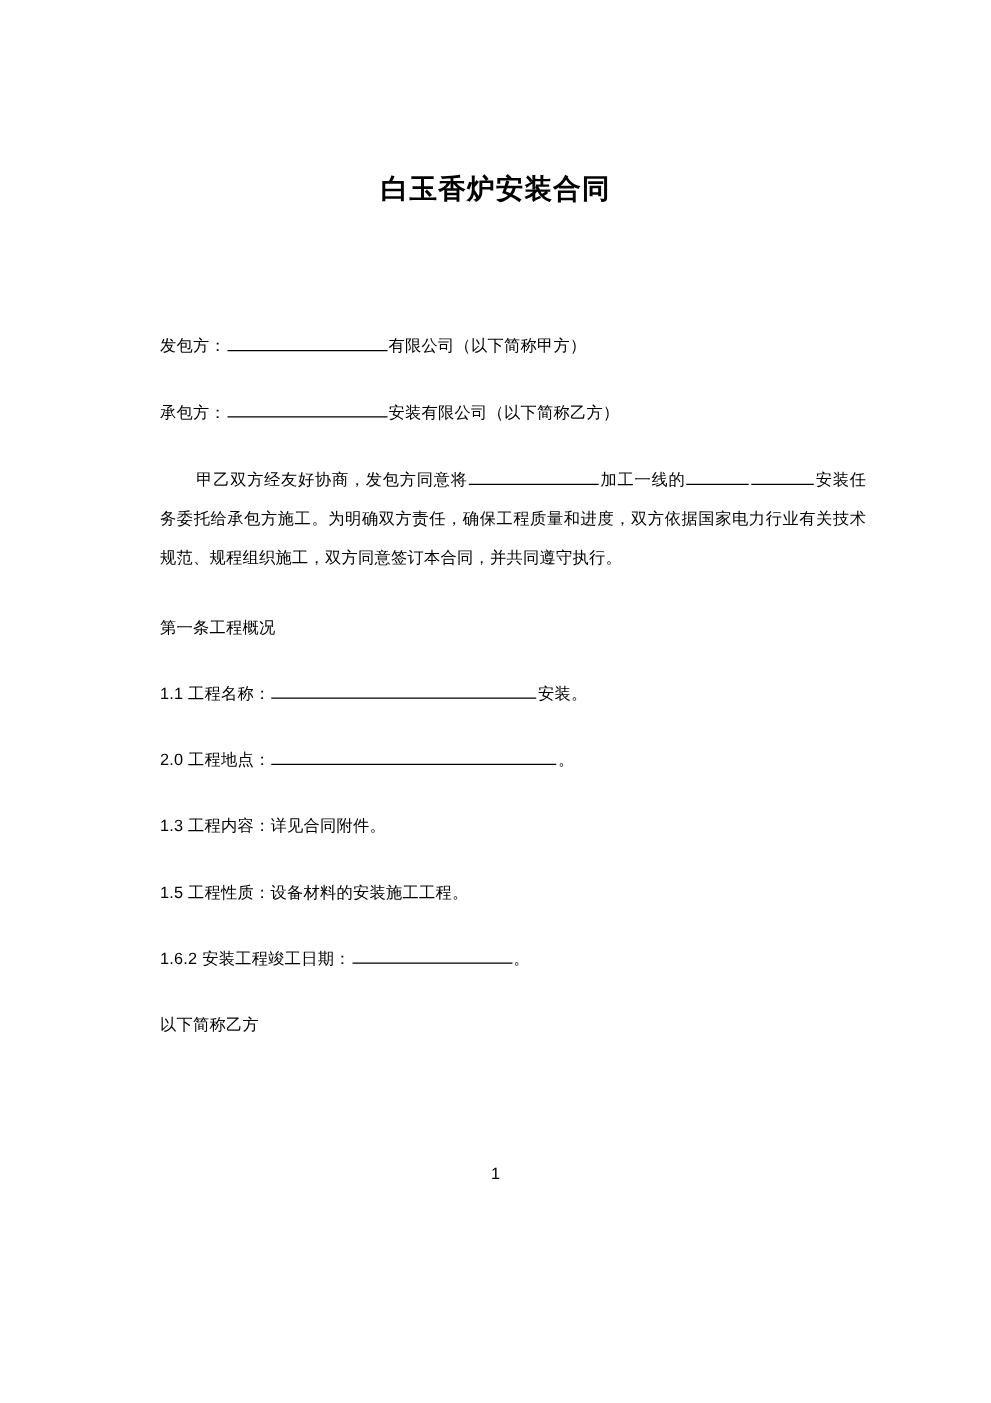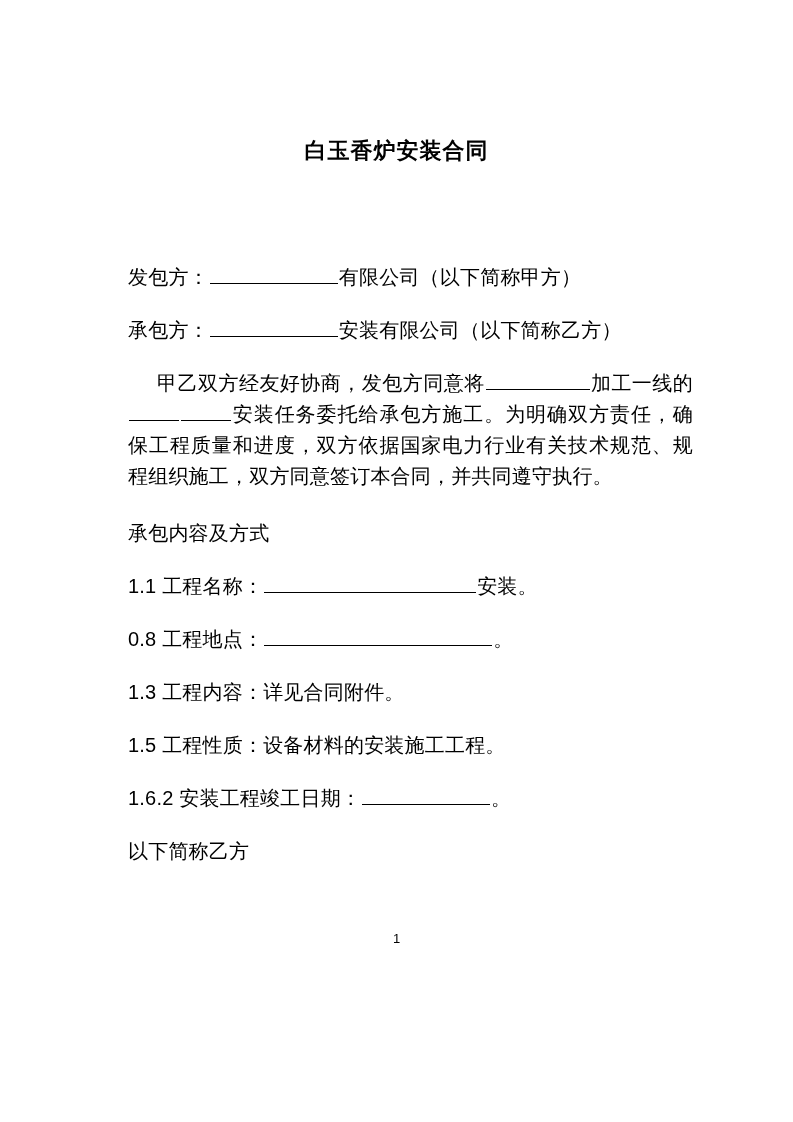--- a/index.html
+++ b/index.html
@@ -30,21 +30,21 @@
     margin: 0;
     padding-top: 136px;
     line-height: 30px;
   }
   .content {
     margin-top: 96px;
     padding-left: 128px;
     padding-right: 88px;
   }
   .para {
-    font-size: 20px;
+    font-size: 13px;
     line-height: 30px;
     margin: 0 12px 23px 0;
     text-align: justify;
     letter-spacing: 0.2px;
   }
   .para.indent {
     text-indent: 29px;
   }
   .para.body-block {
     margin-bottom: 26px;
@@ -105,28 +105,28 @@
     </p>
 
     <p class="para">
       <span>承包方：</span><span class="blank-m"></span><span>安装有限公司（以下简称乙方）</span>
     </p>
 
     <p class="para indent body-block">
       <span>甲乙双方经友好协商，发包方同意将</span><span class="blank-s"></span><span>加工一线的</span><span class="blank-xs"></span><span class="blank-xs"></span><span>安装任务委托给承包方施工。为明确双方责任，确保工程质量和进度，双方依据国家电力行业有关技术规范、规程组织施工，双方同意签订本合同，并共同遵守执行。</span>
     </p>
 
-    <p class="para">承包内容及方式</p>
+    <p class="para">第一条工程概况</p>
 
     <p class="para">
       <span>1.1 工程名称：</span><span class="blank-xl"></span><span>安装。</span>
     </p>
 
     <p class="para">
-      <span>0.8 工程地点：</span><span class="blank-xl" style="width:228px"></span><span>。</span>
+      <span>2.0 工程地点：</span><span class="blank-xl" style="width:228px"></span><span>。</span>
     </p>
 
     <p class="para">1.3 工程内容：详见合同附件。</p>
 
 
     <p class="para">1.5 工程性质：设备材料的安装施工工程。</p>
 
 
 
     <p class="para">

